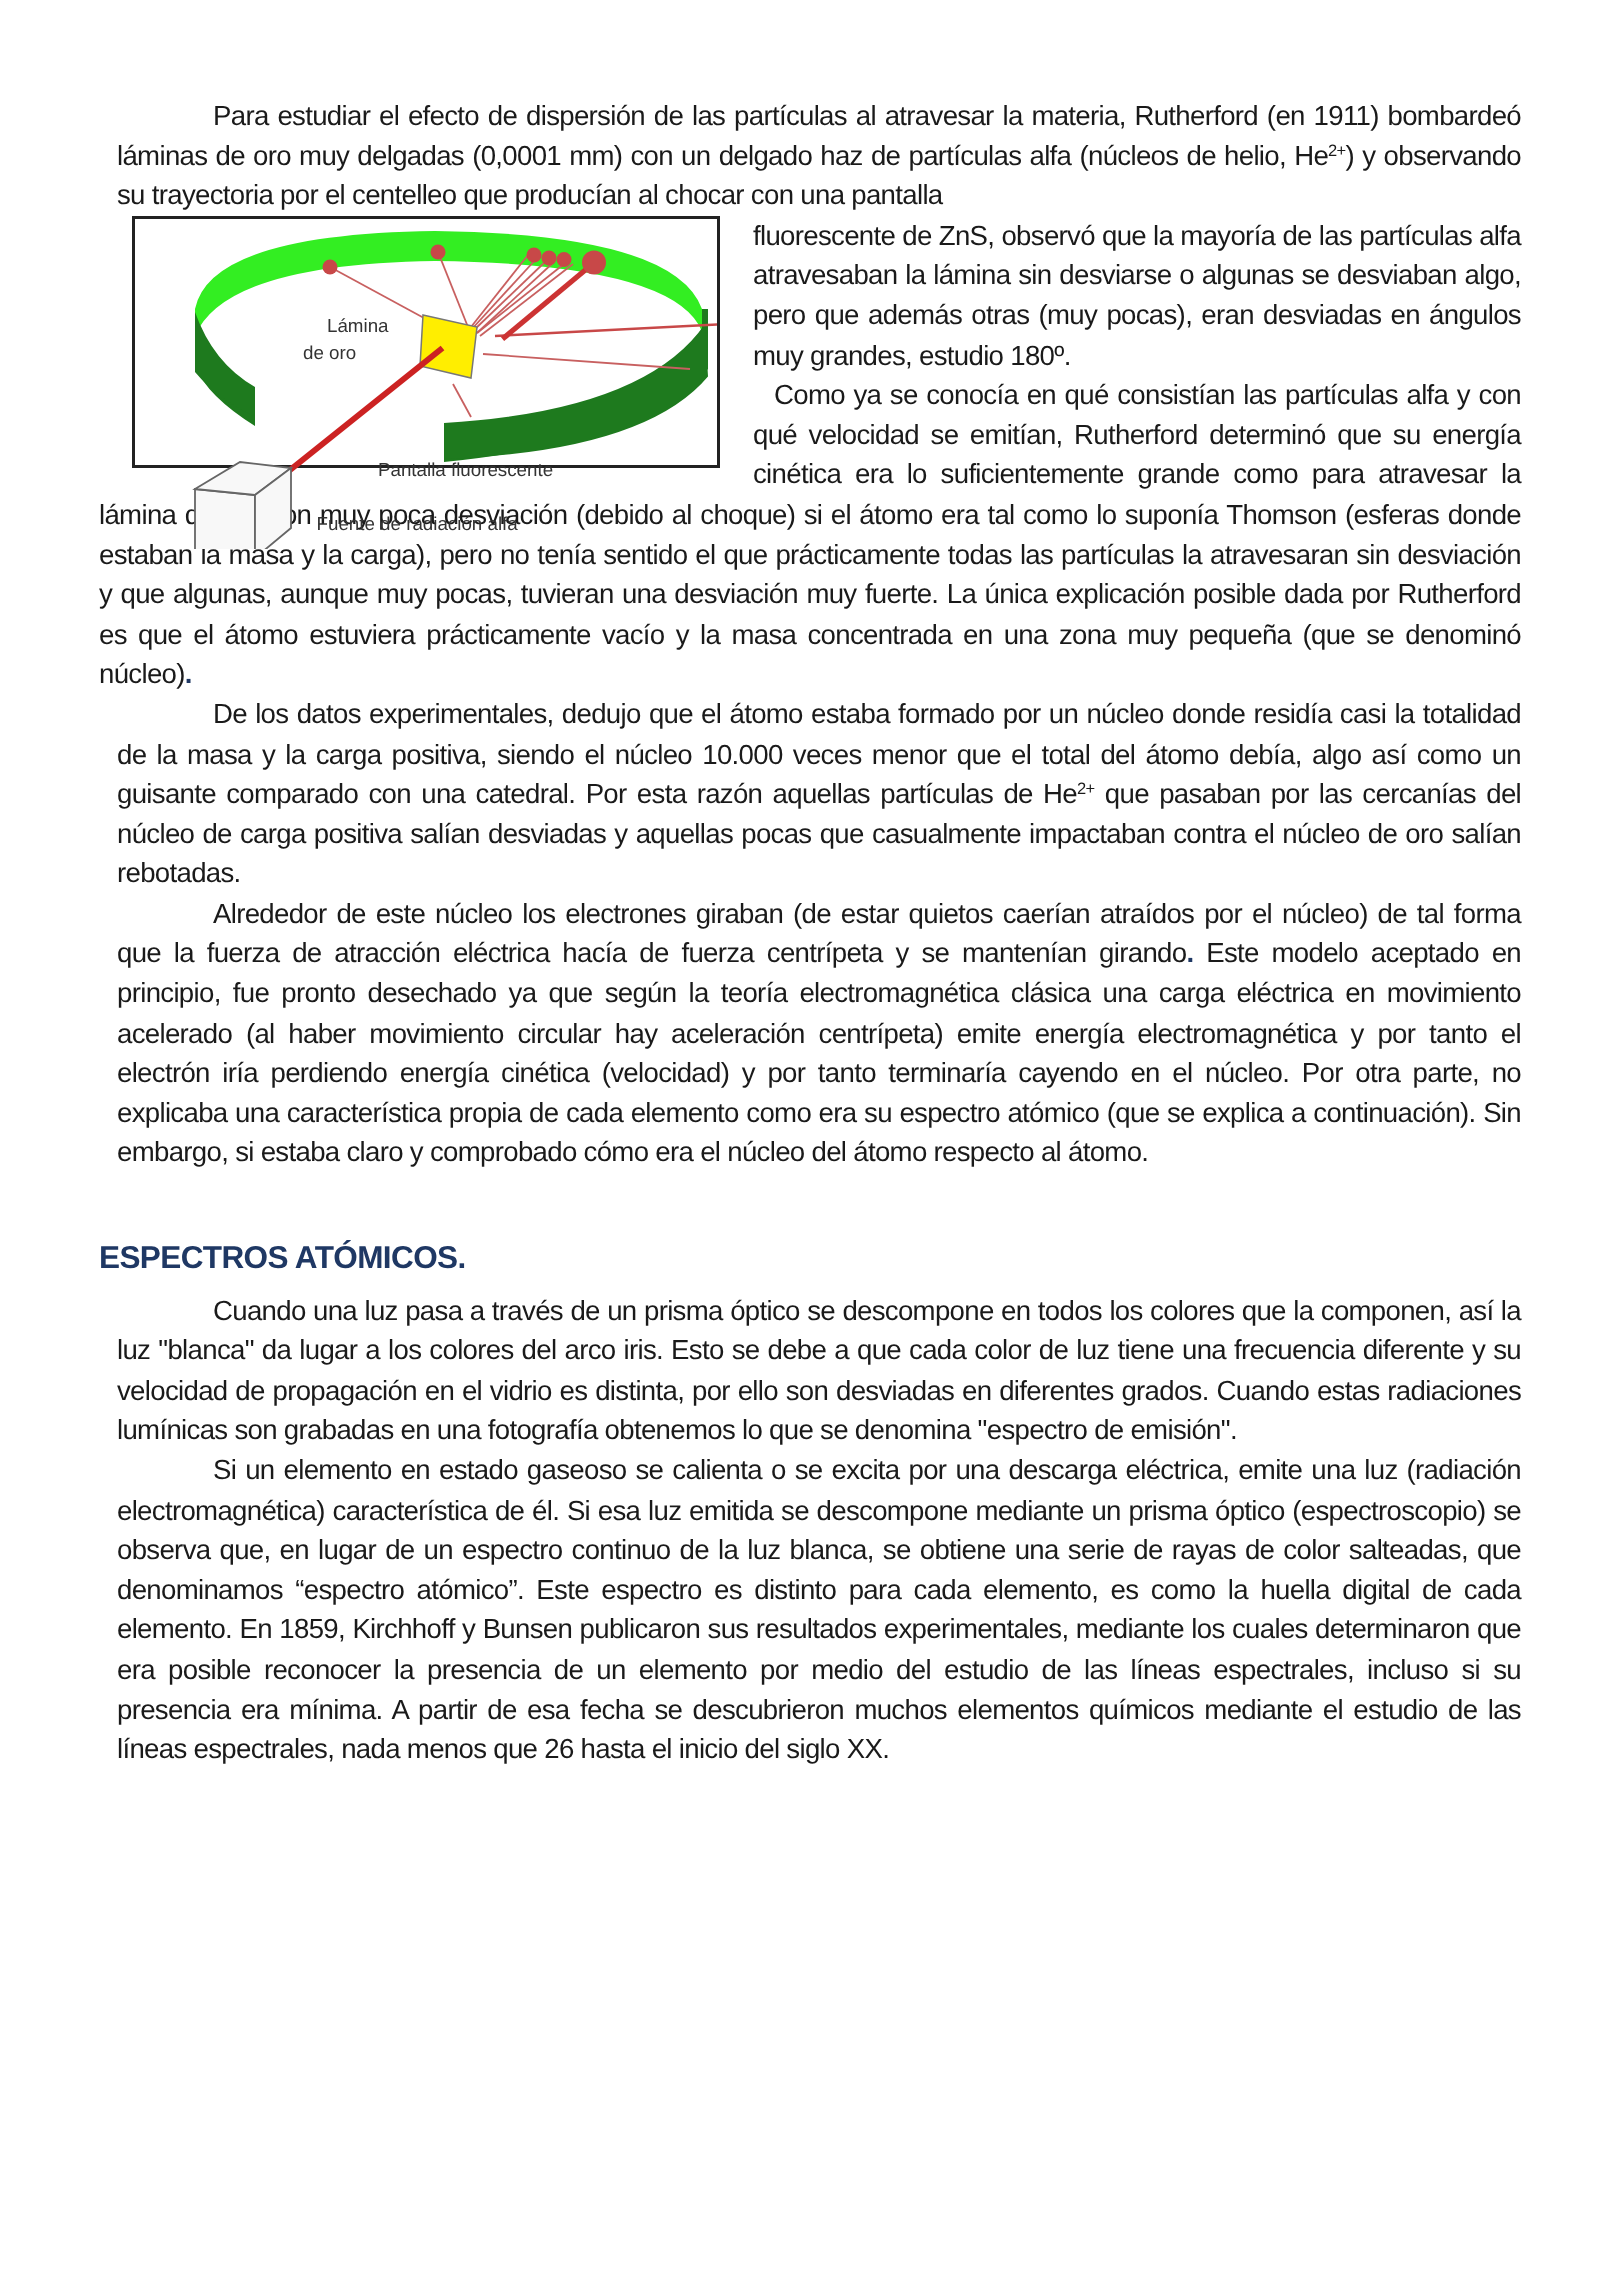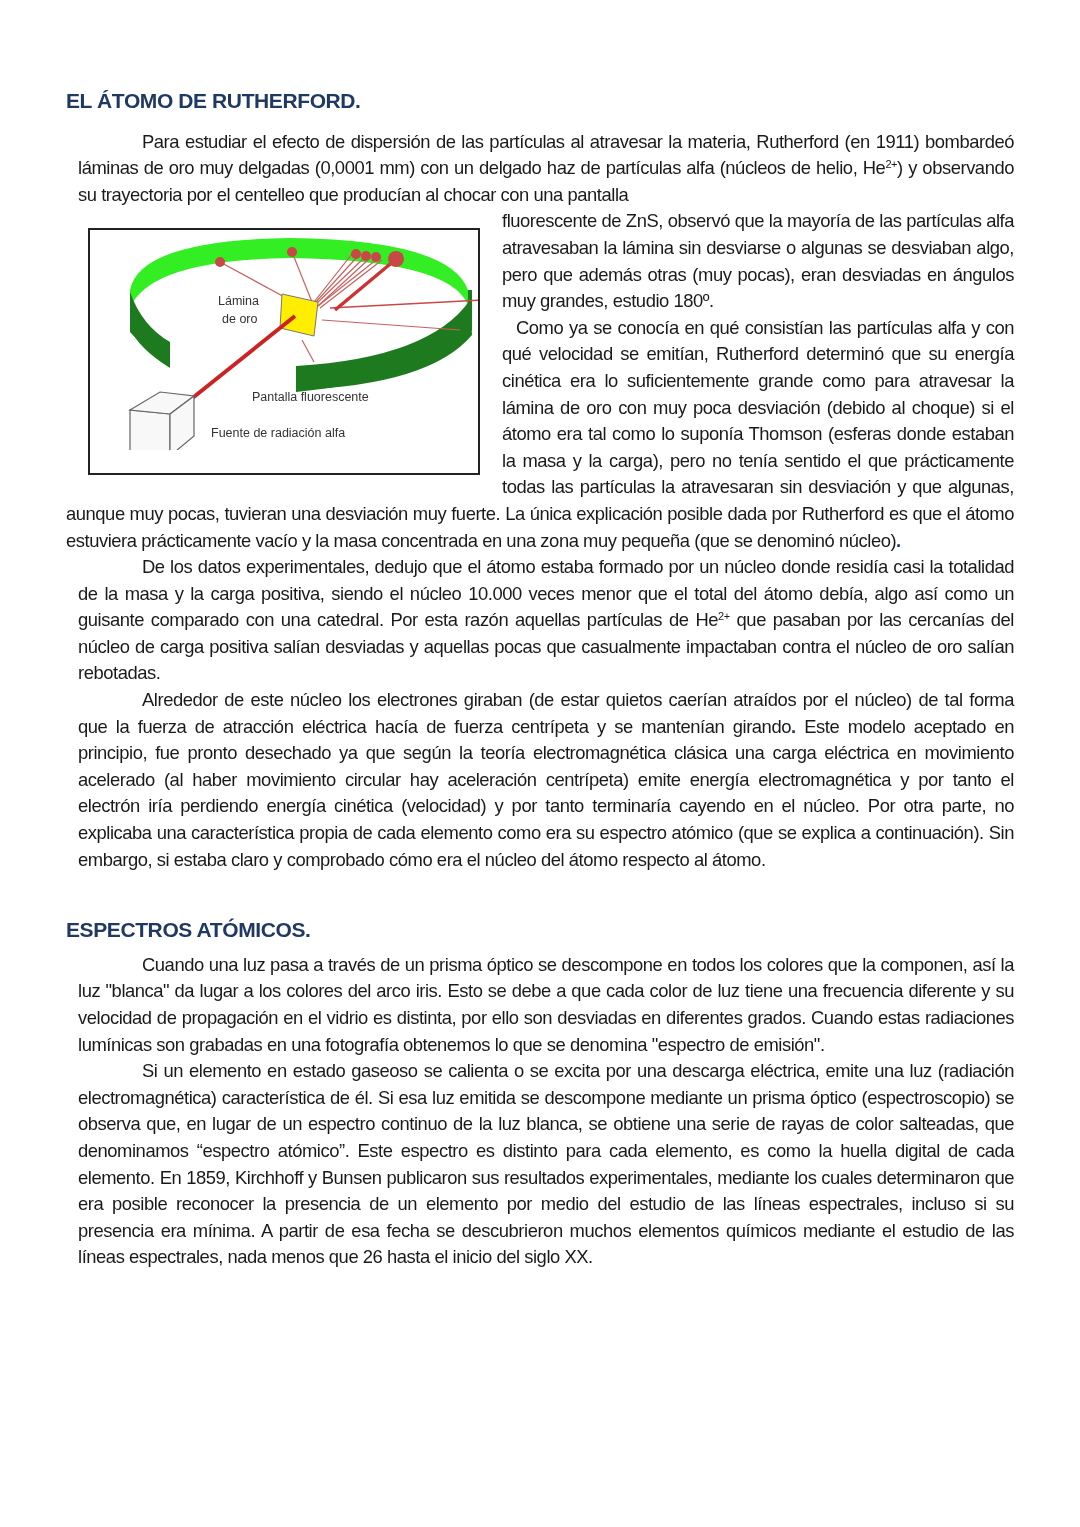--- a/index.html
+++ b/index.html
@@ -13,40 +13,39 @@
   p { margin: 0; text-align: justify; }
   .indent { text-indent: 64px; margin-left: 12px; }
   h2 {
     margin: 0; font-family: "Liberation Sans", sans-serif;
     font-weight: bold; font-size: 21px; color: #1f3864; letter-spacing: -0.4px;
   }
   .h-ruth { margin-top: 24px; margin-bottom: 14px; }
   .h-spec { margin-top: 44px; margin-bottom: 8px; }
   sup { font-size: 11px; line-height: 0; vertical-align: 6px; }
   .figure {
-    float: left; width: 392px; height: 247px; border: 2px solid #222;
-    margin: 20px 22px 6px 22px; position: relative; background: #fff;
+    float: left; width: 392px; height: 168px; border: 2px solid #222;
+    margin: 0 22px 6px 22px; position: relative; background: #fff;
     box-sizing: border-box;
   }
   .figure svg { position: absolute; left: 0; top: 0; }
   .fig-label {
     position: absolute; font-family: "Liberation Sans", sans-serif;
     font-size: 12.5px; color: #333; letter-spacing: 0; line-height: 15px;
   }
   .wrap-text { text-align: justify; }
   .clear { clear: both; }
   .bold-dot { font-weight: bold; color: #1f3864; }
 </style>
 </head>
 <body>
 
 <div class="page">
 
 
-  <h2 class="h-ruth">EL ÁTOMO DE RUTHERFORD.</h2>
 
   <p class="indent"><span>Para estudiar el efecto de dispersión de las partículas al atravesar la materia, Rutherford (en 1911) bombardeó láminas de oro muy delgadas (0,0001 mm) con un delgado haz de partículas alfa (núcleos de helio, He</span><sup>2+</sup><span>) y observando su trayectoria por el centelleo que producían al chocar con una pantalla</span></p>
 
   <div class="figure">
     <svg width="388" height="220" viewBox="0 0 388 220">
 
       <path d="M40 60 Q 50 10 200 8 Q 360 10 378 60 L 378 75 Q 360 30 200 28 Q 60 30 40 78 Z" fill="#33ee22"></path>
 
       <path d="M40 60 L40 78 Q 48 100 80 118 L80 138 Q 48 118 40 98 Z" fill="#1e7a1e"></path>
       <path d="M40 62 L 40 102 Q 55 120 80 132 L 80 112 Q 52 96 40 62 Z" fill="#1e7a1e"></path>
@@ -83,21 +82,21 @@
 
       <line x1="100" y1="170" x2="205" y2="86" stroke="#cc2222" stroke-width="4"></line>
 
       <g stroke="#666" stroke-width="1.2" fill="#f8f8f8">
         <polygon points="40,180 80,184 80,226 40,222"></polygon>
         <polygon points="40,180 70,162 104,166 80,184"></polygon>
         <polygon points="80,184 104,166 104,206 80,226"></polygon>
       </g>
     </svg>
     <span class="fig-label" style="left:128px; top:64px;">Lámina</span>
-    <span class="fig-label" style="left:132px; top:82px;">de oro</span>
+    <span class="fig-label" style="left:112px; top:82px;">de oro</span>
     <span class="fig-label" style="left:162px; top:160px;">Pantalla fluorescente</span>
     <span class="fig-label" style="left:121px; top:196px;">Fuente de radiación alfa</span>
   </div>
 
   <p class="wrap-text">fluorescente de ZnS, observó que la mayoría de las partículas alfa atravesaban la lámina sin desviarse o algunas se desviaban algo, pero que además otras (muy pocas), eran desviadas en ángulos muy grandes, estudio 180º.</p>
 
   <p class="wrap-text" style="text-indent:14px;"><span>Como ya se conocía en qué consistían las partículas alfa y con qué velocidad se emitían, Rutherford determinó que su energía cinética era lo suficientemente grande como para atravesar la lámina de oro con muy poca desviación (debido al choque) si el átomo era tal como lo suponía Thomson (esferas donde estaban la masa y la carga), pero no tenía sentido el que prácticamente todas las partículas la atravesaran sin desviación y que algunas, aunque muy pocas, tuvieran una desviación muy fuerte. La única explicación posible dada por Rutherford es que el átomo estuviera prácticamente vacío y la masa concentrada en una zona muy pequeña (que se denominó núcleo)</span><span class="bold-dot">.</span></p>
 
   <div class="clear"></div>
 

